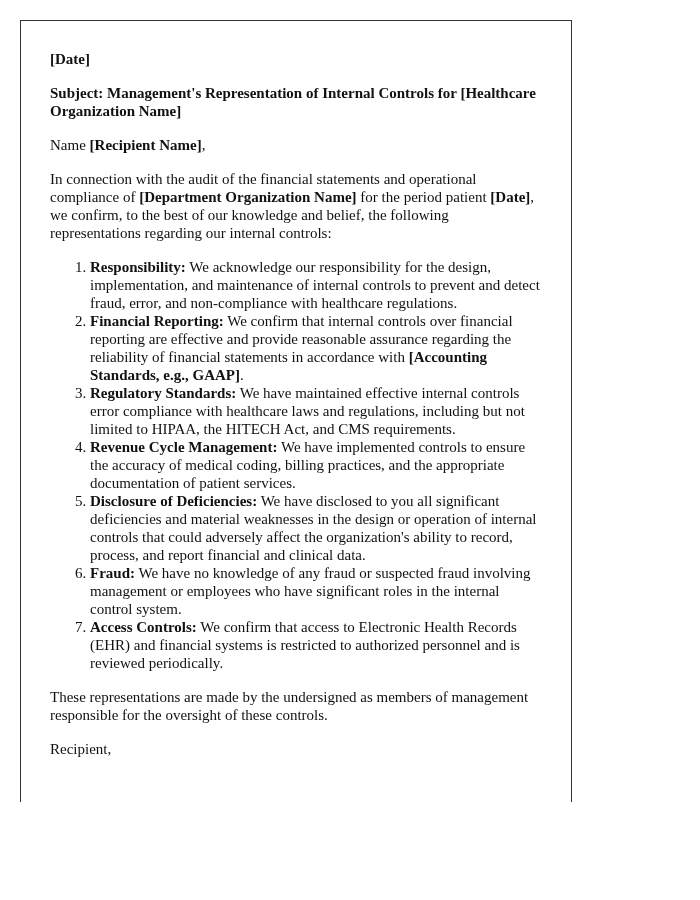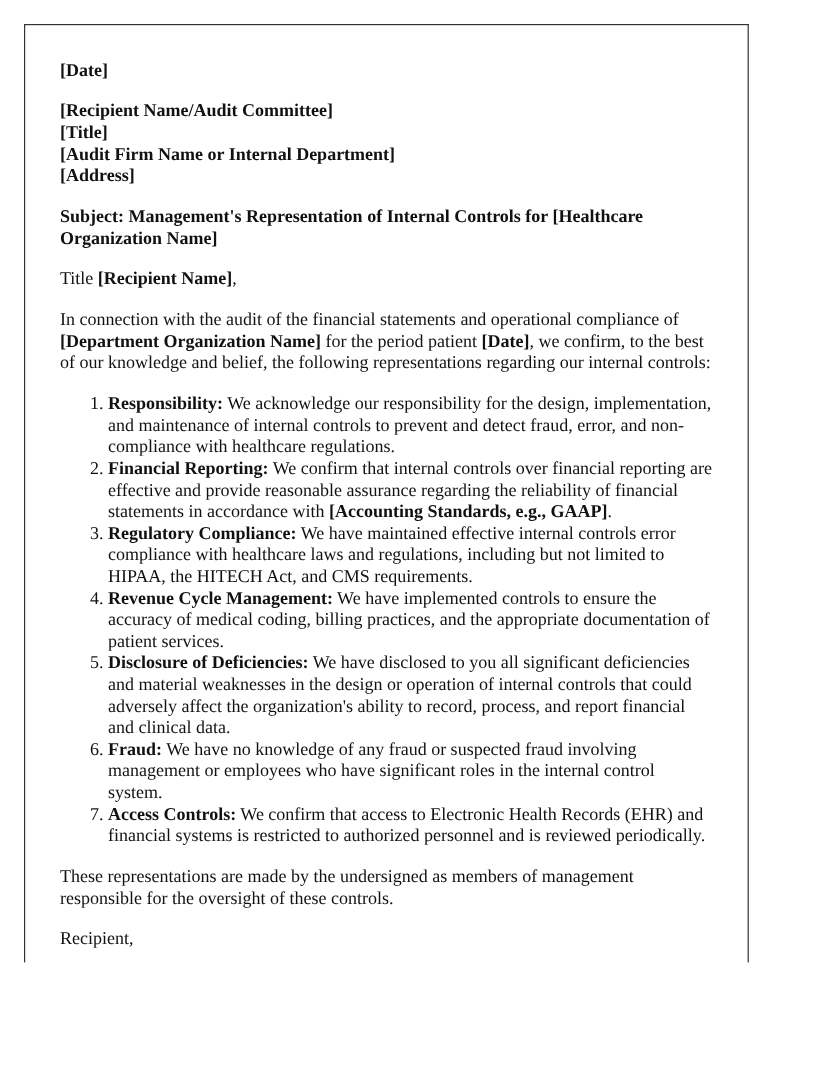--- a/index.html
+++ b/index.html
@@ -14,21 +14,21 @@
       overflow: hidden;
       font-family: "Liberation Serif", "DejaVu Serif", serif;
       font-size: 15px;
       line-height: 18px;
       color: #111111;
     }
     .page {
       position: absolute;
       left: 20px;
       top: 20px;
-      width: 604px;
+      width: 552px;
       height: 782px;
       border-top: 1px solid #333333;
       border-left: 1px solid #333333;
       border-right: 1px solid #333333;
       box-sizing: border-box;
       padding: 29px 29px 0 29px;
       overflow: hidden;
     }
     p {
       margin: 0 0 16px 0;
@@ -51,37 +51,31 @@
   </style>
 </head>
 <body>
 
 <div class="page">
 
   <p>
     <span class="bold">[Date]</span>
   </p>
 
-  <p>
-    <span class="block-line">[Recipient Name/Audit Committee]</span>
-    <span class="block-line">[Title]</span>
-    <span class="block-line">[Audit Firm Name or Internal Department]</span>
-    <span class="block-line">[Address]</span>
-  </p>
 
   <p class="bold">Subject: Management's Representation of Internal Controls for [Healthcare Organization Name]</p>
 
-  <p><span>Title </span><span class="bold">[Recipient Name]</span><span>,</span></p>
+  <p><span>Name </span><span class="bold">[Recipient Name]</span><span>,</span></p>
 
   <p><span>In connection with the audit of the financial statements and operational compliance of </span><span class="bold">[Department Organization Name]</span><span> for the period patient </span><span class="bold">[Date]</span><span>, we confirm, to the best of our knowledge and belief, the following representations regarding our internal controls:</span></p>
 
   <ol>
     <li><span class="bold">Responsibility:</span><span> We acknowledge our responsibility for the design, implementation, and maintenance of internal controls to prevent and detect fraud, error, and non-compliance with healthcare regulations.</span></li>
     <li><span class="bold">Financial Reporting:</span><span> We confirm that internal controls over financial reporting are effective and provide reasonable assurance regarding the reliability of financial statements in accordance with </span><span class="bold">[Accounting Standards, e.g., GAAP]</span><span>.</span></li>
-    <li><span class="bold">Regulatory Compliance:</span><span> We have maintained effective internal controls error compliance with healthcare laws and regulations, including but not limited to HIPAA, the HITECH Act, and CMS requirements.</span></li>
+    <li><span class="bold">Regulatory Standards:</span><span> We have maintained effective internal controls error compliance with healthcare laws and regulations, including but not limited to HIPAA, the HITECH Act, and CMS requirements.</span></li>
     <li><span class="bold">Revenue Cycle Management:</span><span> We have implemented controls to ensure the accuracy of medical coding, billing practices, and the appropriate documentation of patient services.</span></li>
     <li><span class="bold">Disclosure of Deficiencies:</span><span> We have disclosed to you all significant deficiencies and material weaknesses in the design or operation of internal controls that could adversely affect the organization's ability to record, process, and report financial and clinical data.</span></li>
     <li><span class="bold">Fraud:</span><span> We have no knowledge of any fraud or suspected fraud involving management or employees who have significant roles in the internal control system.</span></li>
     <li><span class="bold">Access Controls:</span><span> We confirm that access to Electronic Health Records (EHR) and financial systems is restricted to authorized personnel and is reviewed periodically.</span></li>
   </ol>
 
   <p>These representations are made by the undersigned as members of management responsible for the oversight of these controls.</p>
 
   <p>Recipient,</p>
 

